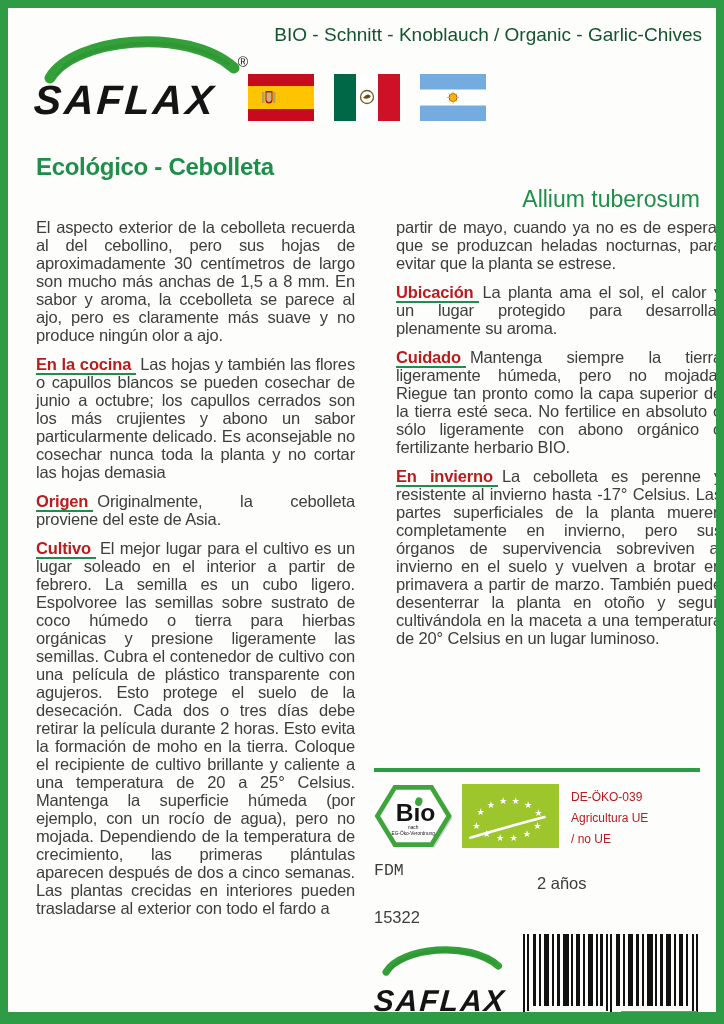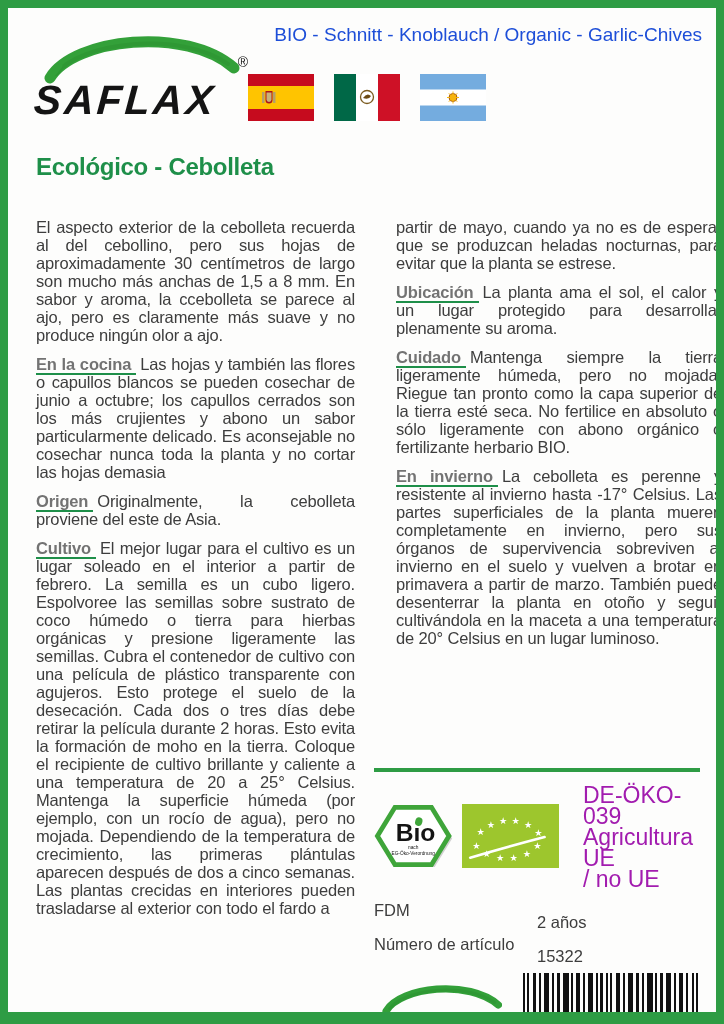--- a/index.html
+++ b/index.html
@@ -4,51 +4,51 @@
 <style>
   html,body{margin:0;padding:0;background:#e8e8e8;}
   .page{
     position:relative;width:724px;height:1024px;background:#fdfdfc;
     font-family:"Liberation Sans",sans-serif;color:#3d3d3d;overflow:hidden;
     margin:0 auto;
   }
   .frame{position:absolute;inset:0;border:8px solid #2e9c44;border-bottom-width:12px;pointer-events:none;z-index:9;}
 
   
-  .header-strip{position:absolute;top:24px;right:22px;font-size:19px;color:#1d4ed8;letter-spacing:0px;}
+  .header-strip{position:absolute;top:24px;right:22px;font-size:19px;color:#14532d;letter-spacing:0px;}
   .logo{position:absolute;}
   .logo-top{top:22px;left:34px;width:210px;height:102px;}
   .logo-arc{position:absolute;top:0;left:6px;}
   .logo-word{position:absolute;left:0;bottom:0;font-style:italic;font-weight:bold;font-size:41px;
              letter-spacing:3px;color:#141414;transform:skewX(-4deg);white-space:nowrap;}
   .logo-reg{position:absolute;top:32px;right:-4px;font-size:14px;color:#141414;}
   .flags{position:absolute;top:74px;left:248px;display:flex;gap:20px;}
   .flag{width:66px;height:47px;display:block;}
 
   
   .title{position:absolute;top:153px;left:36px;font-size:24px;font-weight:bold;color:#1e8f49;letter-spacing:-0.3px;text-align:center;}
   .botanical{position:absolute;top:186px;left:374px;width:326px;text-align:right;font-size:23px;color:#1e8f49;}
 
   
   .col{position:absolute;top:218px;font-size:16.5px;line-height:18px;text-align:justify;letter-spacing:-0.15px;}
   .col-left{left:36px;width:319px;}
   .col-right{left:396px;width:326px;}
   .col p{margin:0 0 11px 0;}
-  .lead{font-weight:bold;color:#737373;border-bottom:2px solid #1e8f49;padding-right:5px;margin-right:4px;}
+  .lead{font-weight:bold;color:#b91c1c;border-bottom:2px solid #1e8f49;padding-right:5px;margin-right:4px;}
 
   
   .bottom-right{position:absolute;left:374px;top:768px;width:326px;}
   .divider{height:4px;background:#2e9c44;margin-bottom:9px;}
   .logos-row{display:flex;align-items:center;}
   .bio-logo{width:80px;height:70px;flex:0 0 auto;}
   .eu-logo{width:97px;height:64px;margin-left:8px;flex:0 0 auto;}
-  .eu-text{margin-left:24px;font-size:23px;line-height:21px;color:#a21caf;padding-top:4px;}
+  .eu-text{margin-left:12px;font-size:12px;line-height:21px;color:#b91c1c;padding-top:4px;}
   .info-table{margin-top:9px;font-size:16.5px;}
   .info-row{display:flex;line-height:22px;}
-  .info-label{width:163px;flex:0 0 auto;}
+  .info-label{width:163px;flex:0 0 auto;font-family:Liberation Mono, monospace;}
   .info-value{flex:1;margin-top:12px;}
 
   
   .bottom-row{margin-top:6px;display:flex;align-items:flex-start;}
   .logo-bottom{position:relative;width:125px;height:82px;flex:0 0 auto;margin-top:2px;}
   .logo-bottom .logo-word{font-size:30px;letter-spacing:2px;}
   .barcode{position:relative;margin-left:10px;width:195px;height:94px;}
   .barcode svg{display:block;}
   .barcode-digits{position:absolute;left:0;bottom:0;width:100%;display:flex;font-size:15px;color:#111;}
   .bd-left{width:16px;text-align:left;}
@@ -104,20 +104,21 @@
           <line x1="27" y1="23.5" x2="39" y2="23.5"></line>
           <line x1="28.8" y1="19.3" x2="37.2" y2="27.7"></line>
           <line x1="28.8" y1="27.7" x2="37.2" y2="19.3"></line>
         </g>
         <circle cx="33" cy="23.5" r="3.1" fill="#f6b40e"></circle>
       </g>
     </svg>
   </div>
 
   <div class="title">Ecológico - Cebolleta</div>
+  <div class="botanical">Allium tuberosum</div>
 
   <div class="col col-left">
     <p><span>El aspecto exterior de la cebolleta recuerda al del cebollino, pero sus hojas de aproximadamente 30 centímetros de largo son mucho más anchas de 1,5 a 8 mm. En sabor y aroma, la ccebolleta se parece al ajo, pero es claramente más suave y no produce ningún olor a ajo.</span></p>
     <p><span class="lead">En la cocina</span><span>Las hojas y también las flores o capullos blancos se pueden cosechar de junio a octubre; los capullos cerrados son los más crujientes y abono un sabor particularmente delicado. Es aconsejable no cosechar nunca toda la planta y no cortar las hojas demasia</span></p>
     <p><span class="lead">Origen</span><span>Originalmente, la cebolleta proviene del este de Asia.</span></p>
     <p><span class="lead">Cultivo</span><span>El mejor lugar para el cultivo es un lugar soleado en el interior a partir de febrero. La semilla es un cubo ligero. Espolvoree las semillas sobre sustrato de coco húmedo o tierra para hierbas orgánicas y presione ligeramente las semillas. Cubra el contenedor de cultivo con una película de plástico transparente con agujeros. Esto protege el suelo de la desecación. Cada dos o tres días debe retirar la película durante 2 horas. Esto evita la formación de moho en la tierra. Coloque el recipiente de cultivo brillante y caliente a una temperatura de 20 a 25° Celsius. Mantenga la superficie húmeda (por ejemplo, con un rocío de agua), pero no mojada. Dependiendo de la temperatura de crecimiento, las primeras plántulas aparecen después de dos a cinco semanas. Las plantas crecidas en interiores pueden trasladarse al exterior con todo el fardo a</span></p>
   </div>
 
   <div class="col col-right">
     <p><span>partir de mayo, cuando ya no es de esperar que se produzcan heladas nocturnas, para evitar que la planta se estrese.</span></p>
@@ -164,21 +165,20 @@
         <div>/ no UE</div>
       </div>
     </div>
 
     <div class="info-table">
       <div class="info-row">
         <span class="info-label">FDM</span>
         <span class="info-value">2 años</span>
       </div>
       <div class="info-row">
-        <span class="info-label">Número de artículo</span>
         <span class="info-value">15322</span>
       </div>
     </div>
 
     <div class="bottom-row">
       <div class="logo logo-bottom">
         <svg class="logo-arc" width="122" height="44" viewBox="0 0 200 66">
           <path d="M10,56 C34,16 146,4 194,46" fill="none" stroke="#33a039" stroke-width="12" stroke-linecap="round"></path>
           <path d="M16,52 C40,20 140,8 188,42" fill="none" stroke="#2c9232" stroke-width="5" stroke-linecap="round" opacity="0.55"></path>
         </svg>

